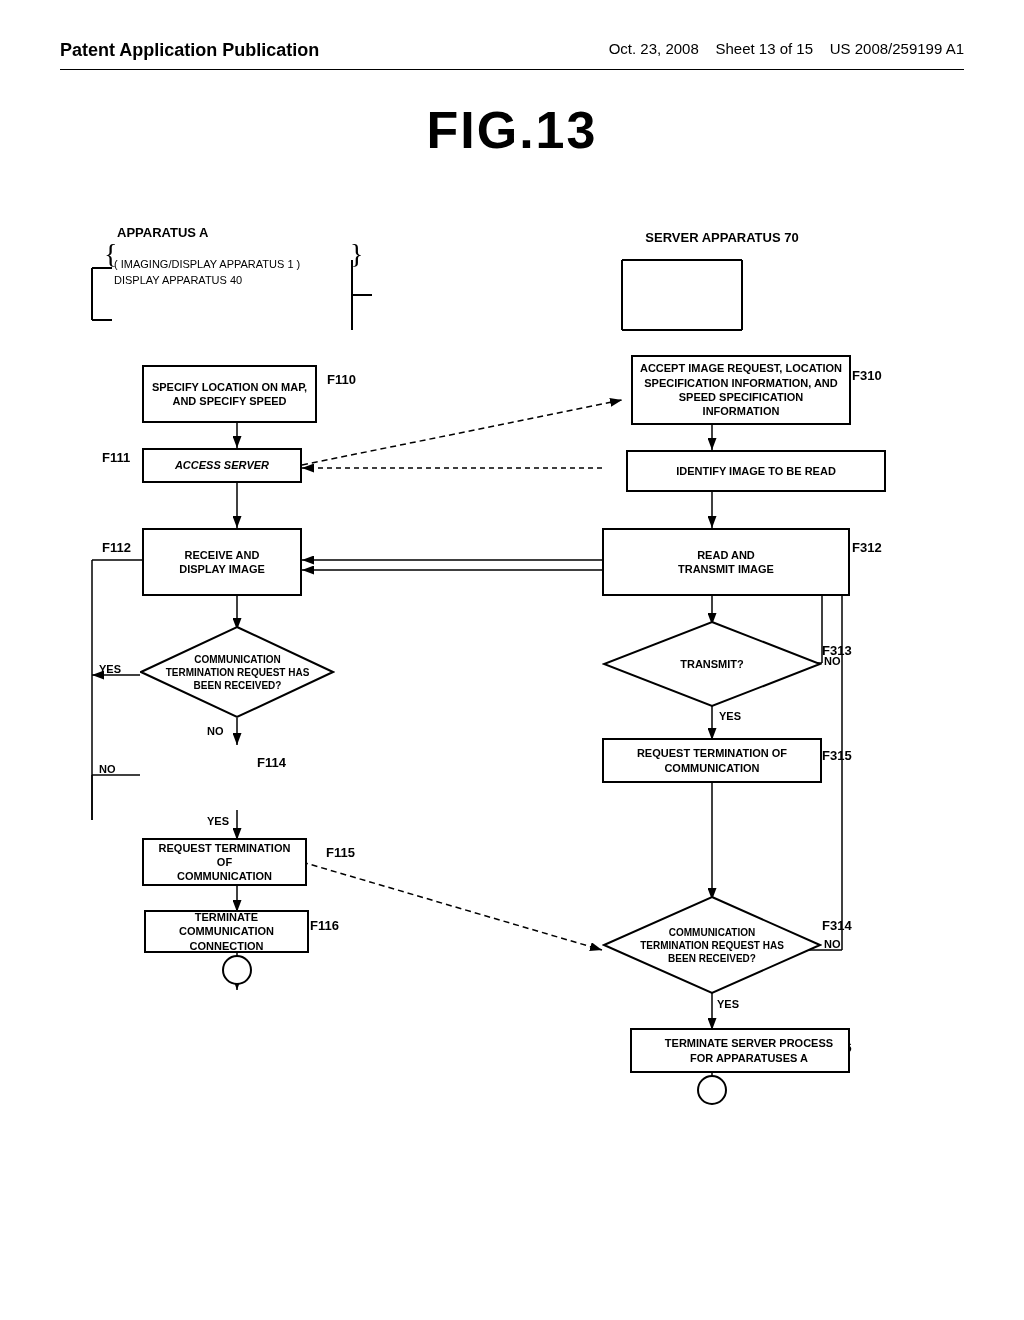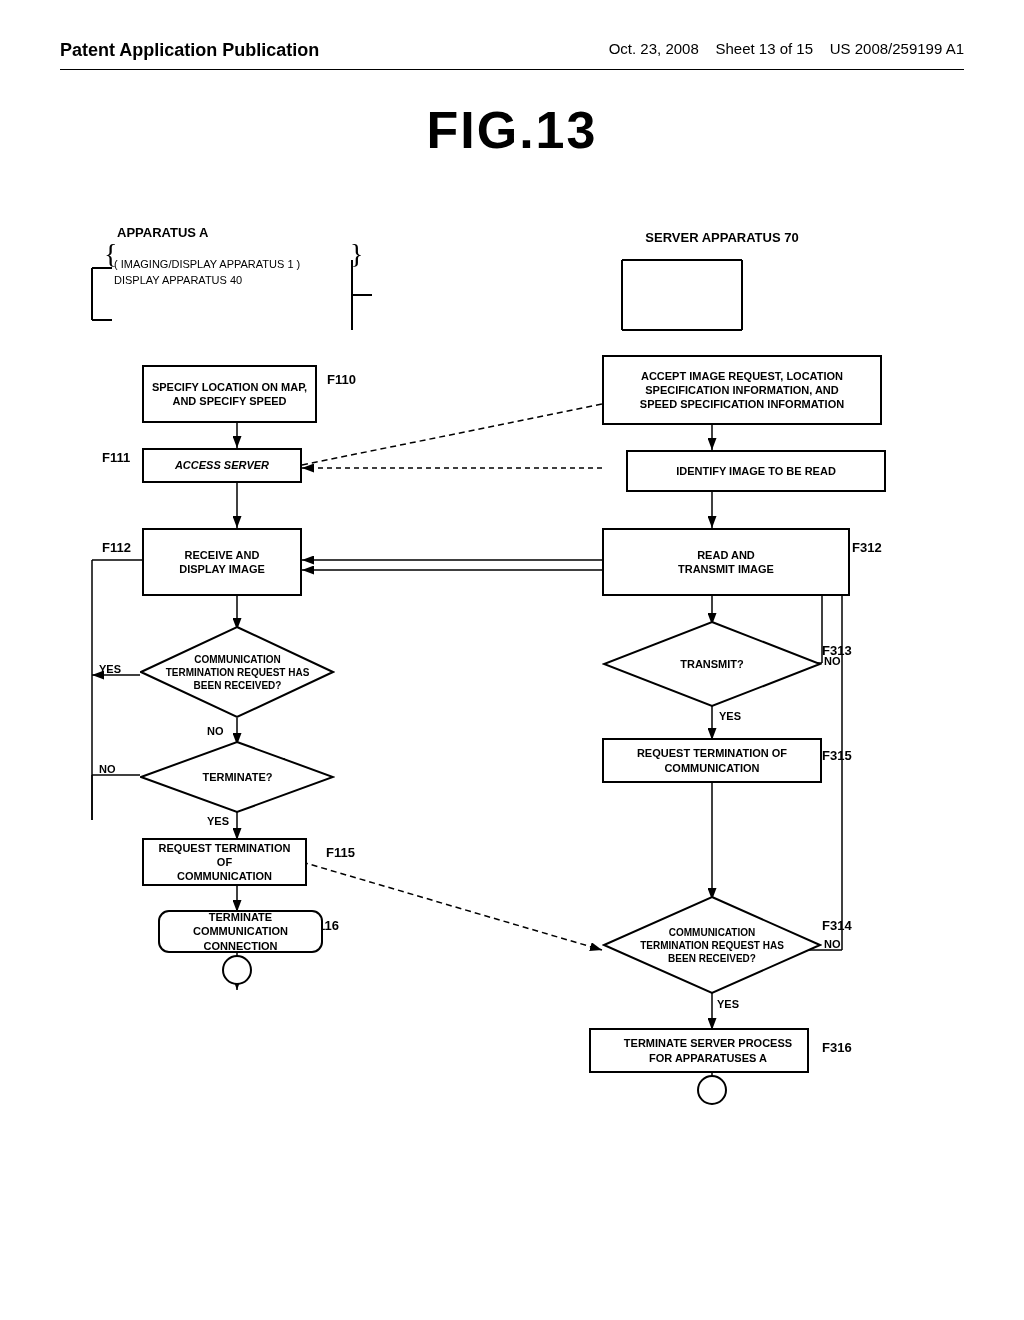--- a/index.html
+++ b/index.html
@@ -285,52 +285,44 @@
 BEEN RECEIVED?</span>
       </div>
     </div>
 
     <div class="flow-label" style="left:37px; top:463px;">YES</div>
 
     <div class="flow-label" style="left:145px; top:525px;">NO</div>
 
     <div class="step-label" style="left:195px; top:555px;">F114</div>
 
-    <div class="diamond-container" style="left:78px; top:540px; width:195px; height:75px;">
-      <svg width="195" height="75" xmlns="http://www.w3.org/2000/svg">
-        <polygon points="97,2 193,37 97,72 1,37" fill="white" stroke="black" stroke-width="2"></polygon>
-      </svg>
-      <div class="diamond-text" style="top:0; left:20px; width:155px; height:75px; font-size:11px;">
-        <span>TERMINATE?</span>
-      </div>
-    </div>
 
     <div class="flow-label" style="left:37px; top:563px;">NO</div>
 
     <div class="flow-label" style="left:145px; top:615px;">YES</div>
 
     <div class="step-label" style="left:232px; top:645px;padding-left:32px;">F115</div>
 
     <div class="box" style="left:80px; top:638px; width:165px; height:48px;">
       <span style="white-space:pre-line;">REQUEST TERMINATION OF
 COMMUNICATION</span>
     </div>
 
     <div class="step-label" style="left:248px; top:718px;">F116</div>
 
-    <div class="box" style="left:96px; top:710px; width:165px; height:43px;border-radius:11px;">
+    <div class="box" style="left:82px; top:710px; width:165px; height:43px;">
       <span style="white-space:pre-line;">TERMINATE COMMUNICATION
 CONNECTION</span>
     </div>
 
     <div class="terminal-circle" style="left:160px; top:755px;"></div>
 
     <div class="step-label" style="left:790px; top:168px;">F310</div>
 
-    <div class="box" style="left:540px; top:155px; width:280px; height:70px;">
+    <div class="box" style="left:569px; top:155px; width:220px; height:70px;">
       <span style="white-space:pre-line;">ACCEPT IMAGE REQUEST, LOCATION
 SPECIFICATION INFORMATION, AND
 SPEED SPECIFICATION INFORMATION</span>
     </div>
 
     <div class="step-label" style="left:790px; top:257px;">F311</div>
 
     <div class="box" style="left:564px; top:250px; width:260px; height:42px;">
       <span>IDENTIFY IMAGE TO BE READ</span>
     </div>
@@ -376,21 +368,21 @@
 BEEN RECEIVED?</span>
       </div>
     </div>
 
     <div class="flow-label" style="left:762px; top:738px;">NO</div>
 
     <div class="flow-label" style="left:655px; top:798px;">YES</div>
 
     <div class="step-label" style="left:760px; top:840px;">F316</div>
 
-    <div class="box" style="left:527px; top:828px; width:220px; height:45px;padding-left:24px;">
+    <div class="box" style="left:568px; top:828px; width:220px; height:45px;padding-left:24px;">
       <span style="white-space:pre-line;">TERMINATE SERVER PROCESS
 FOR APPARATUSES A</span>
     </div>
 
     <div class="terminal-circle" style="left:635px; top:875px;"></div>
 
   </div>
 
 </div>
 

